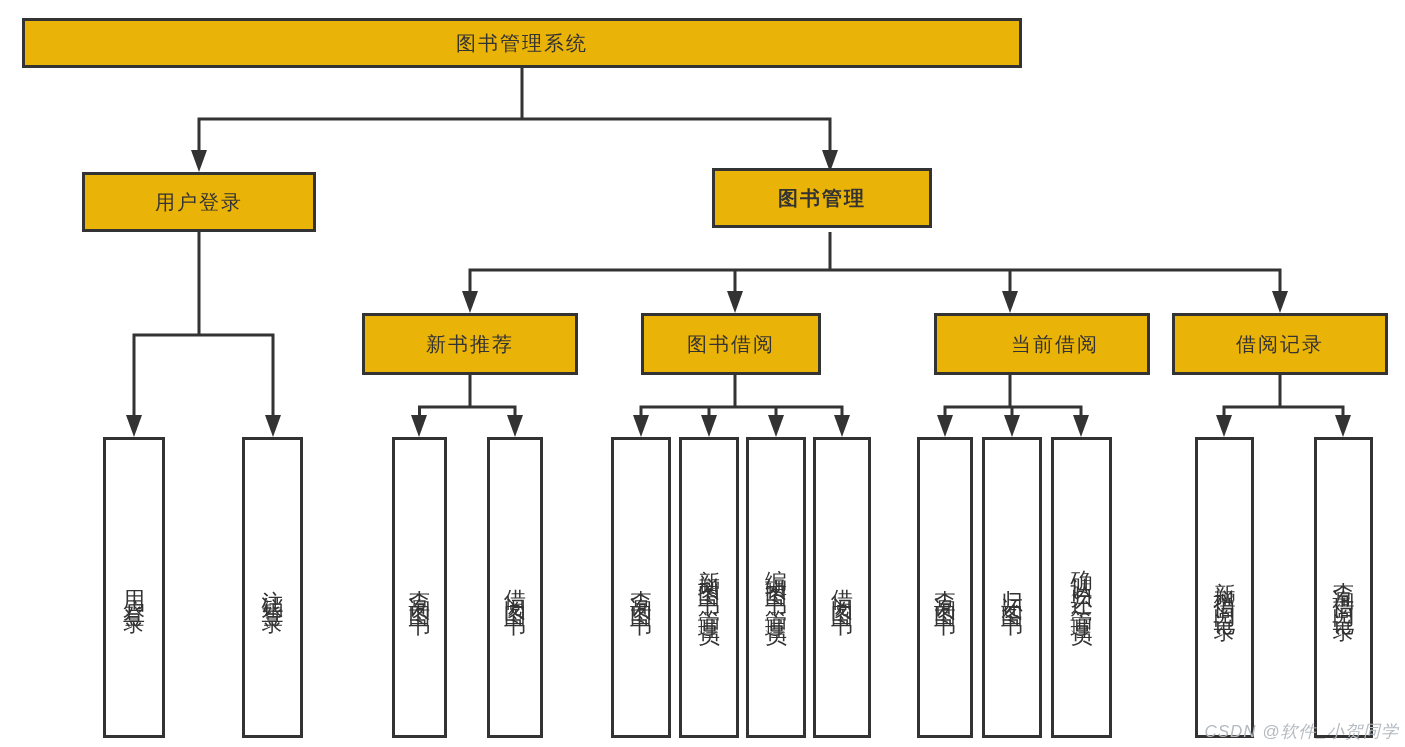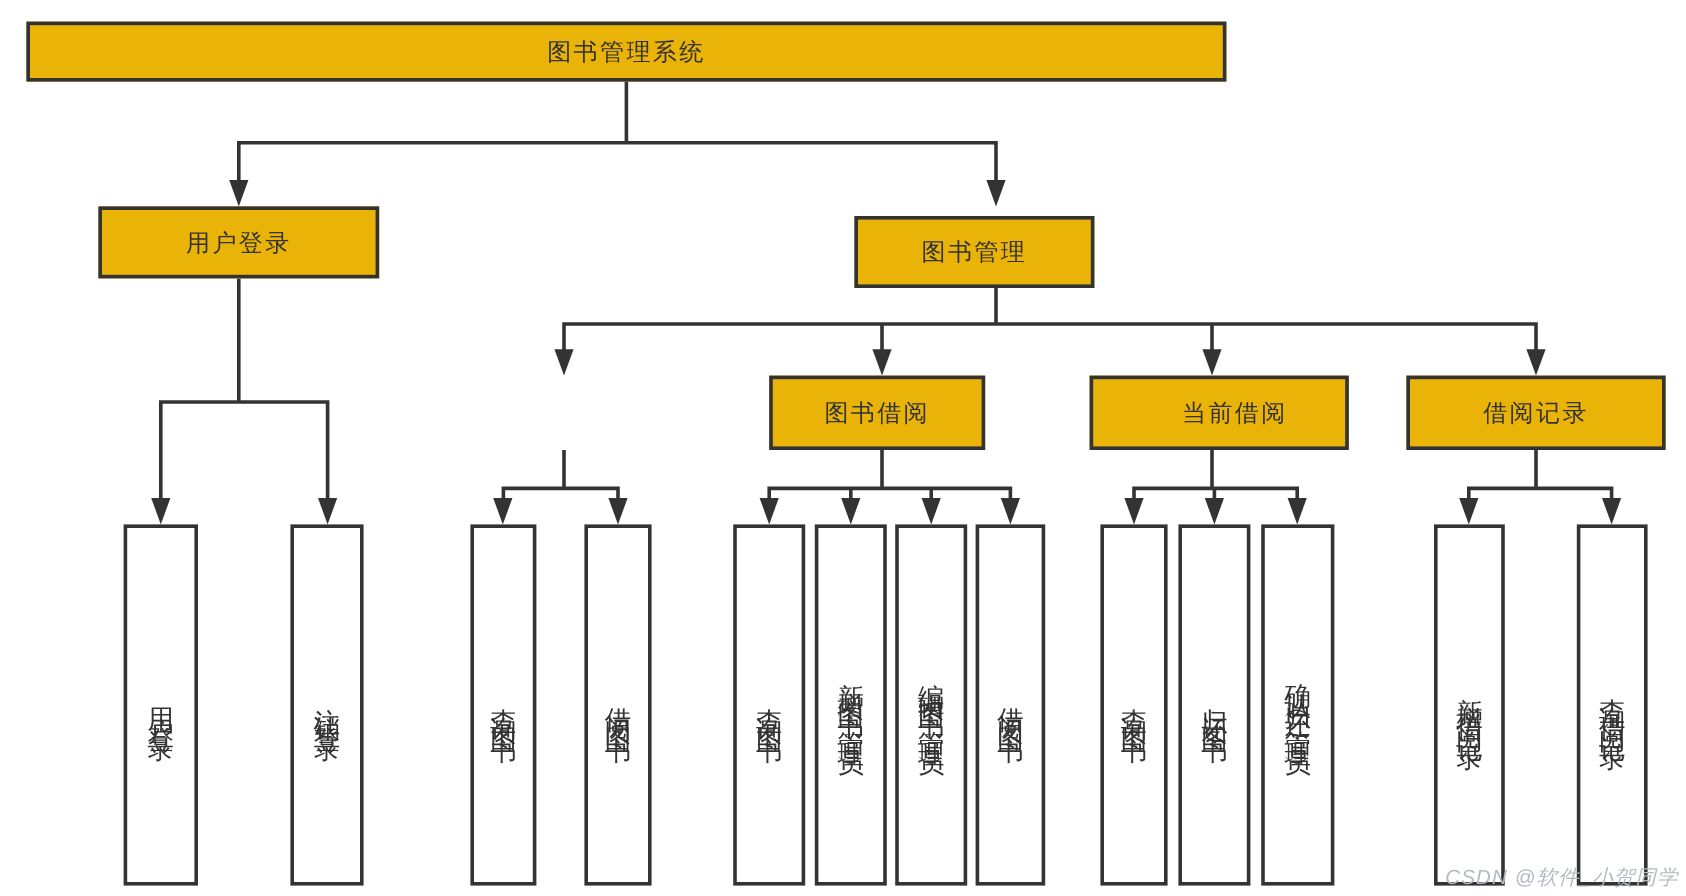--- a/index.html
+++ b/index.html
@@ -103,28 +103,31 @@
     </g>
   </svg>
 
   <div class="hbox" style="left:22px; top:18px; width:1000px; height:50px;">
     <span>图书管理系统</span>
   </div>
 
   <div class="hbox" style="left:82px; top:172px; width:234px; height:60px;">
     <span>用户登录</span>
   </div>
-  <div class="hbox" style="left:712px; top:180px; width:200px; height:60px;">
+  <div class="hbox" style="left:712px; top:168px; width:220px; height:60px;font-weight:bold;">
     <span>图书管理</span>
   </div>
 
+  <div class="hbox" style="left:362px; top:313px; width:216px; height:62px;">
+    <span>新书推荐</span>
+  </div>
   <div class="hbox" style="left:641px; top:313px; width:180px; height:62px;">
     <span>图书借阅</span>
   </div>
-  <div class="hbox" style="left:908px; top:313px; width:216px; height:62px;padding-left:26px;">
+  <div class="hbox" style="left:934px; top:313px; width:216px; height:62px;padding-left:26px;">
     <span>当前借阅</span>
   </div>
   <div class="hbox" style="left:1172px; top:313px; width:216px; height:62px;">
     <span>借阅记录</span>
   </div>
 
   <div class="vbox" style="left:103px; top:437px; width:62px; height:301px;">
     <span class="vtext">用户登录</span>
   </div>
   <div class="vbox" style="left:242px; top:437px; width:61px; height:301px;">

